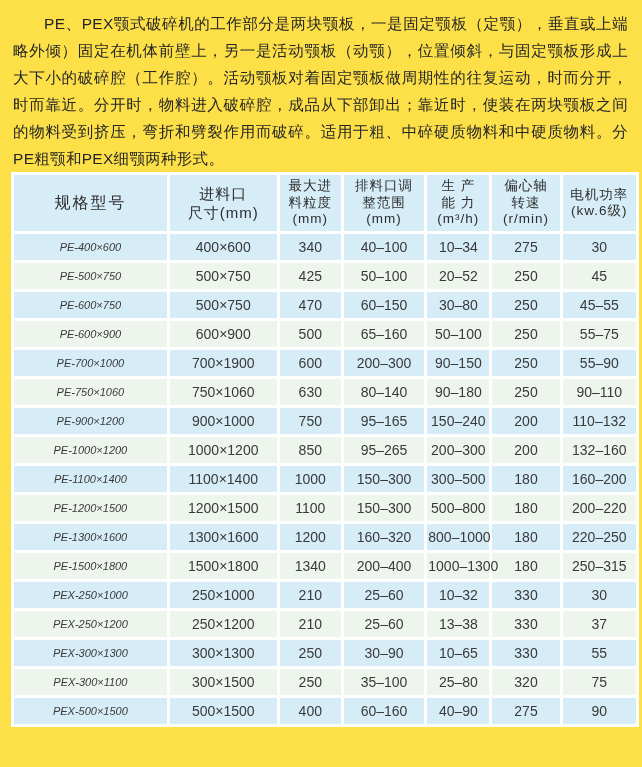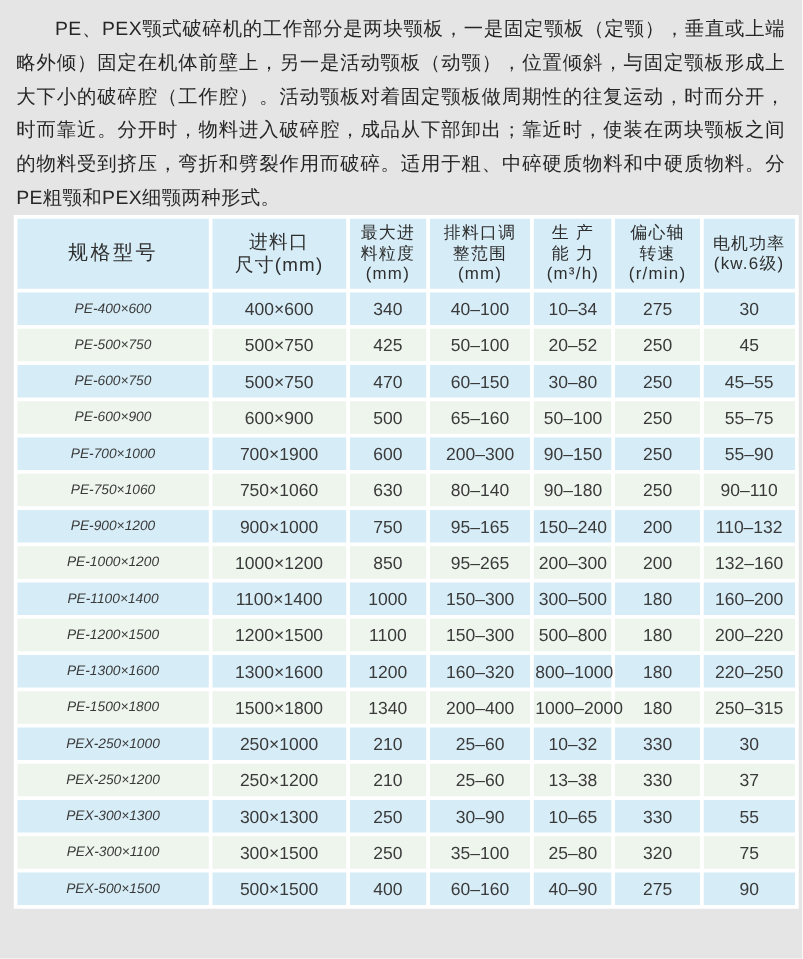--- a/index.html
+++ b/index.html
@@ -4,21 +4,21 @@
 <style>
   html, body {
     margin: 0;
     padding: 0;
     background: #ffffff;
     font-family: "Liberation Sans", "DejaVu Sans", sans-serif;
   }
   .page {
     width: 642px;
     height: 767px;
-    background: #e5e5e5;
+    background: #fde047;
     overflow: hidden;
     box-sizing: border-box;
   }
   .intro {
     margin: 10px 14px 0 13px;
     font-size: 15.5px;
     line-height: 27px;
     color: #262626;
     text-align: justify;
     text-indent: 2em;
@@ -206,21 +206,21 @@
           <td>160–320</td>
           <td>800–1000</td>
           <td>180</td>
           <td>220–250</td>
         </tr>
         <tr>
           <td>PE-1500×1800</td>
           <td>1500×1800</td>
           <td>1340</td>
           <td>200–400</td>
-          <td>1000–2000</td>
+          <td>1000–1300</td>
           <td>180</td>
           <td>250–315</td>
         </tr>
         <tr>
           <td>PEX-250×1000</td>
           <td>250×1000</td>
           <td>210</td>
           <td>25–60</td>
           <td>10–32</td>
           <td>330</td>

